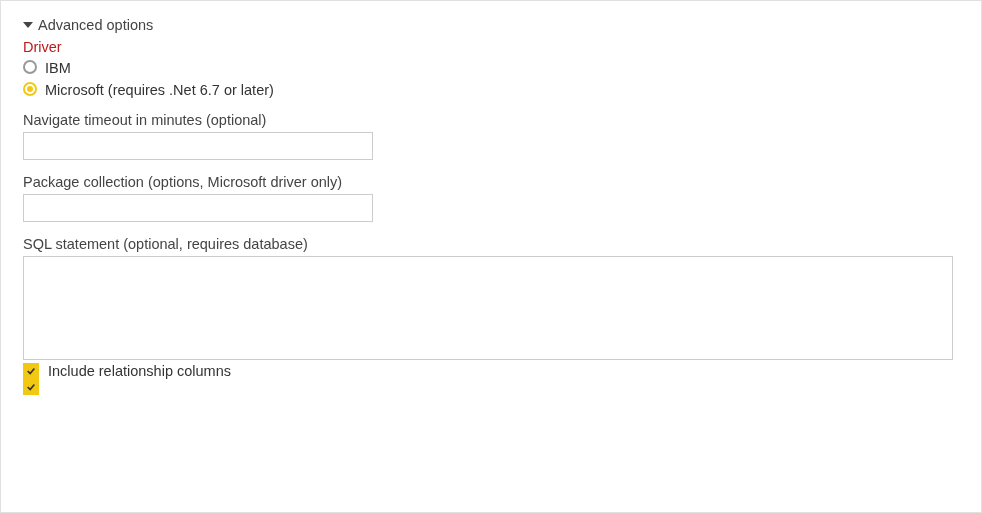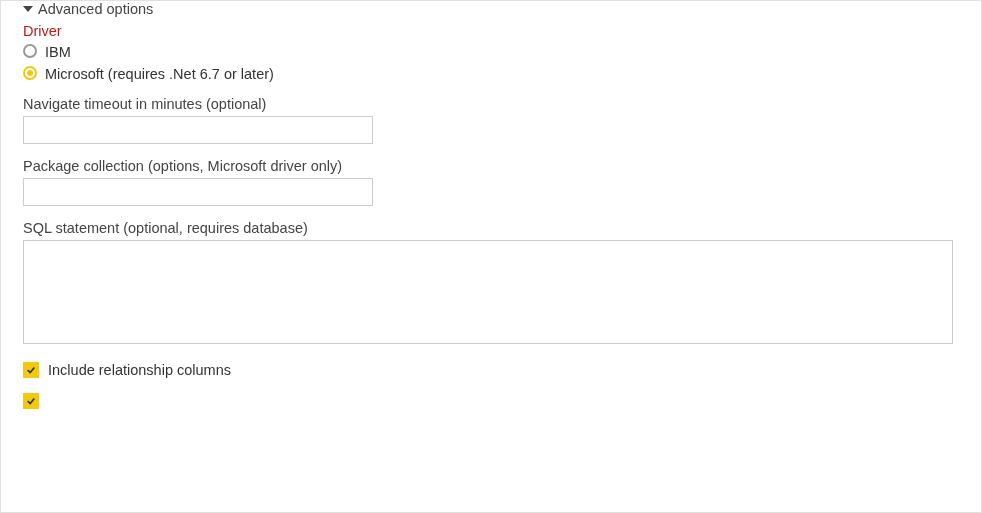--- a/index.html
+++ b/index.html
@@ -10,21 +10,21 @@
     body {
       font-family: "Segoe UI", Tahoma, sans-serif;
       font-size: 14.5px;
       color: #333333;
       background: #ffffff;
     }
     .panel {
       width: 982px;
       height: 513px;
       border: 1px solid #e0e0e0;
-      padding: 0 24px 10px 22px;
+      padding: 16px 24px 10px 22px;
       position: relative;
     }
     .section-header {
       display: flex;
       align-items: center;
       margin-bottom: 6px;
       cursor: pointer;
     }
     .chevron-down {
       width: 0;
@@ -85,21 +85,20 @@
       height: 104px;
       border: 1px solid #cccccc;
       padding: 6px;
       font-family: inherit;
       font-size: 14px;
       resize: none;
     }
     .check-row {
       display: flex;
       align-items: center;
-      margin-top: 15px;
       cursor: pointer;
     }
     .check-box {
       width: 16px;
       height: 16px;
       background: #f2c811;
       margin-right: 9px;
       display: flex;
       align-items: center;
       justify-content: center;

